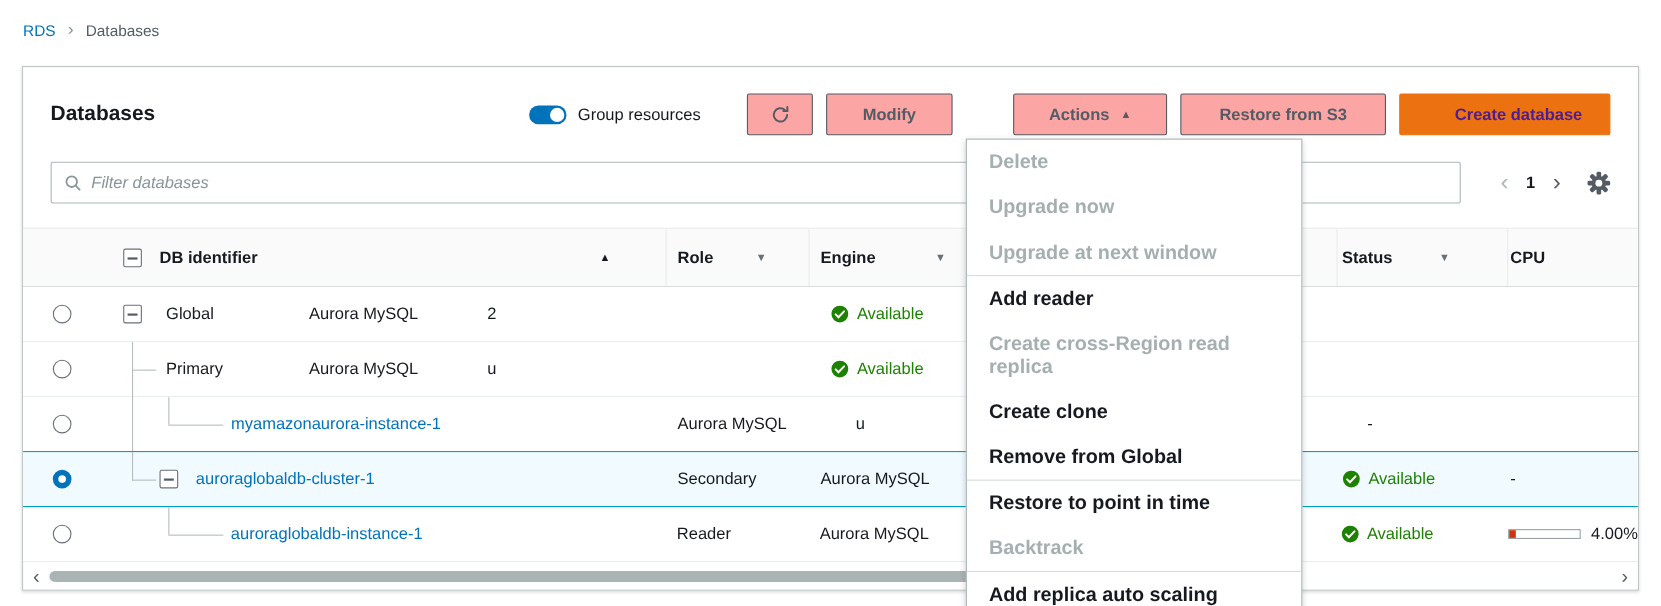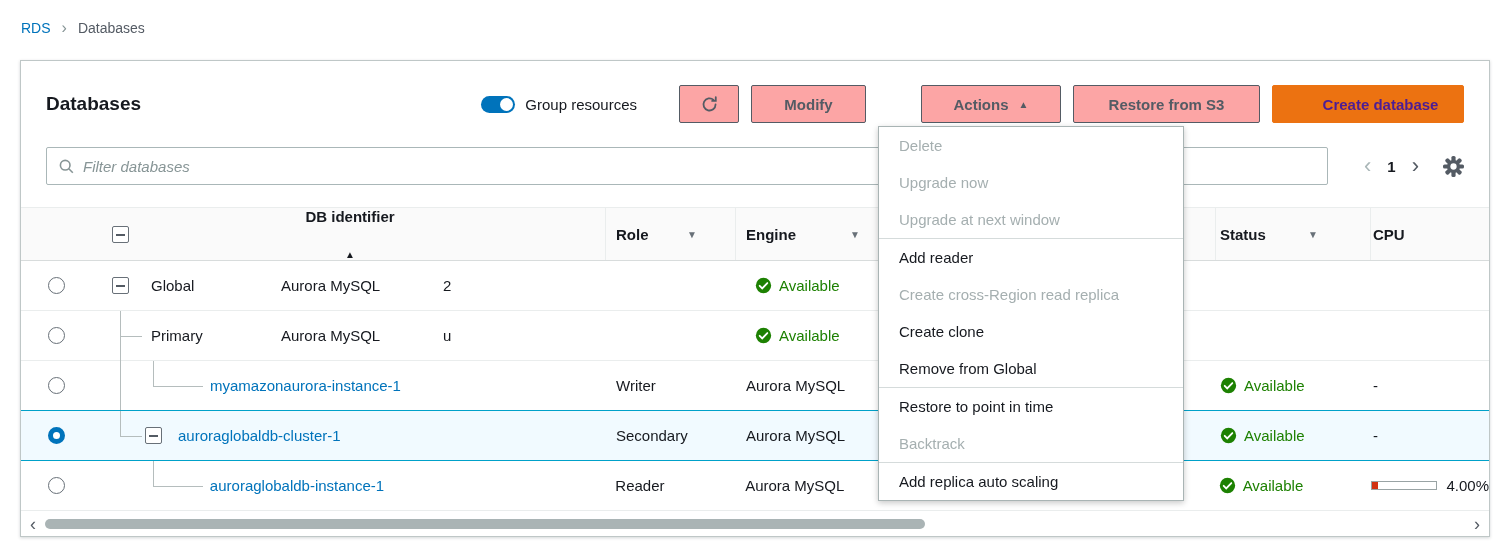--- a/index.html
+++ b/index.html
@@ -35,21 +35,21 @@
   .btn-modify { width:115px; }
   .btn-actions { width:140px; margin-left:0; }
   .btn-restore { width:187px; }
   .btn-primary { width:192px; background:#ec7211; border-color:#ec7211; color:#4c1d95;padding-left:25px; }
   .caret { font-size:10px; margin-left:10px; }
   .actions-wrap { position:relative; display:inline-block; margin-left:12px;padding-left:43px; }
 
   
   .menu { position:absolute; top:41px; left:0; width:306px; background:#fff;
           border:1px solid #a9b4b4; box-shadow:0 2px 6px rgba(0,0,0,.22); z-index:20; text-align:left; }
-  .mi { padding:10px 20px; font-size:15px; font-weight:400; color:#16191f; cursor:pointer; }
+  .mi { padding:10px 20px; font-size:18px; font-weight:700; color:#16191f; cursor:pointer; }
   .mi.disabled { color:#a5afb0; cursor:default; }
   .mdiv { border-top:1px solid #d5dbdb; }
 
   
   .filter-row { display:flex; align-items:center; padding:8px 25px 22px 25px; }
   .search-box { flex:1; height:38px; border:1px solid #aab7b8; border-radius:2px; background:#fff;
                 display:flex; align-items:center; padding:0 12px; gap:9px; margin-right:36px; cursor:text; }
   .search-box input { border:none; outline:none; flex:1; font-size:15px; font-family:inherit; color:#16191f; background:transparent; }
   .search-box input::placeholder { font-style:italic; color:#879596; }
   .pagination { display:flex; align-items:center; gap:16px; font-size:15px; }
@@ -66,21 +66,21 @@
                    margin-top:-1px; height:51px; z-index:2; }
   .c { display:flex; align-items:center; }
   .c1 { width:70px; } .c2 { width:50px; }
   .c3 { width:465px; padding-left:4px; }
   .c4 { width:130px; padding-left:10px; }
   .c5 { width:170px; padding-left:10px; }
   .c6 { width:310px; padding-left:2px; }
   .c7 { width:155px; padding-left:4px; }
   .c8 { flex:1; padding-left:2px; }
   .sep { border-right:1px solid #eaeded; }
-  .thead .c3 { justify-content:space-between; padding-right:50px; cursor:pointer;flex-direction:column; }
+  .thead .c3 { justify-content:space-between; padding-right:50px; cursor:pointer; }
   .thead .c4 { justify-content:space-between; padding-right:38px; }
   .thead .c5 { justify-content:space-between; padding-right:45px; }
   .thead .c7 { justify-content:space-between; padding-right:52px; }
   .sort { font-size:10px; color:#16191f; }
   .fcaret { font-size:10px; color:#687078; cursor:pointer; }
 
   .radio { width:17px; height:17px; border:1px solid #687078; border-radius:50%; background:#fff;
            margin-left:27px; cursor:pointer; flex:none; }
   .radio.checked { border:5px solid #0073bb; }
 
@@ -264,21 +264,20 @@
     <i class="tv" style="left:99px;top:0;height:50px"></i>
     <i class="tv" style="left:132px;top:0;height:25px"></i>
     <i class="th" style="left:132px;top:25px;width:50px"></i>
     <div class="c c1">
         <span class="radio"></span>
       </div>
     <div class="c c2"></div>
     <div class="c c3 lvl2">
         <a class="dblink">myamazonaurora-instance-1</a>
       </div>
-    <div class="c c4">Writer</div>
     <div class="c c5">Aurora MySQL</div>
     <div class="c c6">u</div>
     <div class="c c7 status">
       <svg width="17" height="17" viewBox="0 0 16 16">
           <circle cx="8" cy="8" r="7.2" fill="#1d8102"></circle>
           <path d="M4.4 8.3l2.4 2.4 4.8-5" stroke="#fff" stroke-width="1.7" fill="none" stroke-linecap="round"></path>
         </svg>
       <span class="st-text">Available</span>
     </div>
     <div class="c c8">-</div>

